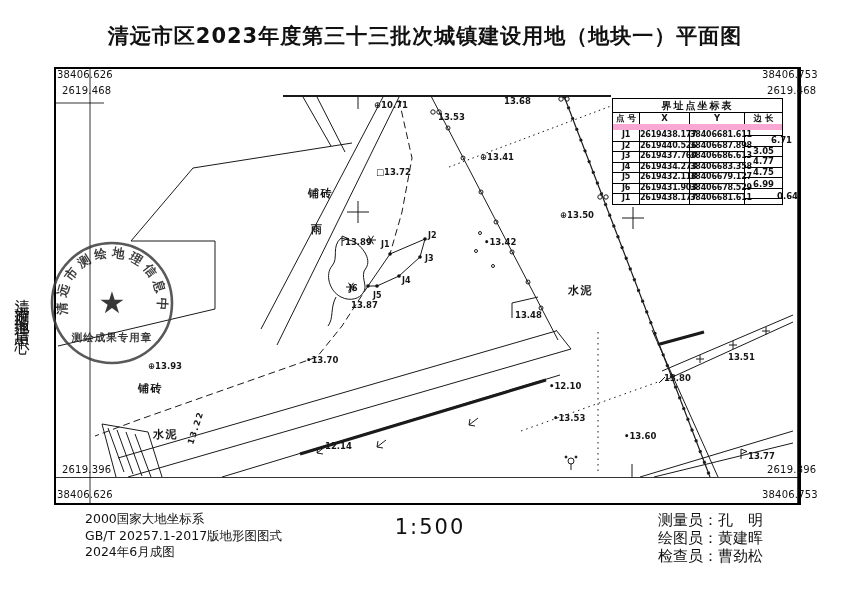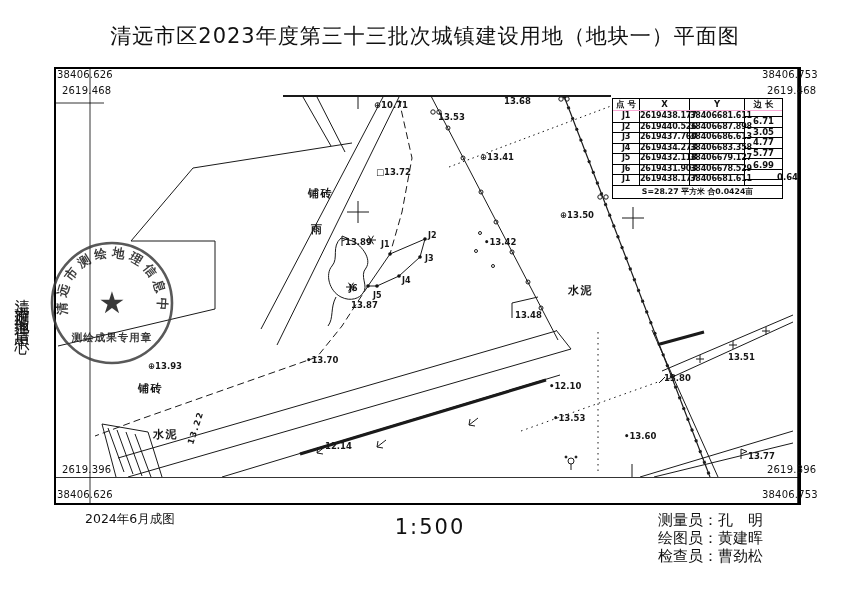--- a/index.html
+++ b/index.html
@@ -1,29 +1,29 @@
 <!DOCTYPE html>
 <html><head>
 <meta charset="utf-8">
 <style>
   html,body{margin:0;padding:0;background:#fff;}
   #page{position:relative;width:850px;height:590px;background:#fff;overflow:hidden;
         font-family:"DejaVu Sans",sans-serif;color:#111;}
   #map-svg{position:absolute;left:0;top:0;}
   #map-svg text{font-family:"DejaVu Sans",sans-serif;font-weight:600;fill:#161616;}
   #title{position:absolute;top:22px;left:0;width:100%;text-align:center;
-         font-size:21px;font-weight:400;letter-spacing:1px;}
+         font-size:21px;font-weight:700;letter-spacing:1px;}
   .corner{position:absolute;font-size:10px;font-weight:400;letter-spacing:.2px;white-space:nowrap;}
   
   #coord-table{position:absolute;left:612px;top:98px;width:169px;background:#fff;
                border:1.4px solid #000;font-weight:600;}
   .ct-title{height:13px;line-height:13px;text-align:center;font-size:10px;
             border-bottom:1px solid #000;letter-spacing:2px;font-weight:700;}
   .ct-head{display:grid;grid-template-columns:26px 50px 55px 1fr;height:11px;line-height:11px;
-           font-size:8.5px;text-align:center;border-bottom:1px solid #f9a8d4;}
+           font-size:8.5px;text-align:center;border-bottom:6px solid #f9a8d4;}
   .ct-head>div+div{border-left:1px solid #000;}
   .ct-rows{position:relative;}
   .ctr{display:grid;grid-template-columns:26px 50px 55px 1fr;height:10.5px;line-height:10.5px;
        font-size:8px;text-align:center;letter-spacing:-.2px;}
   .ctr .c{border-bottom:1px solid #000;}
   .ctr .c2,.ctr .c3,.ctr .c4{border-left:1px solid #000;}
   .ctr .c4{border-bottom:none;}
   .sl-ov{position:absolute;top:0;right:0;width:37px;height:73.5px;border-left:0;}
   .sl-sep{position:absolute;left:0;width:100%;height:0;border-top:1px solid #000;}
   .sl-val{position:absolute;left:0;width:100%;text-align:center;font-size:8.5px;
@@ -190,20 +190,21 @@
   <div class="corner" style="left:57px;top:69px">38406.626</div>
   <div class="corner" style="left:62px;top:85px">2619.468</div>
   <div class="corner" style="left:762px;top:69px">38406.753</div>
   <div class="corner" style="left:767px;top:85px">2619.468</div>
   <div class="corner" style="left:62px;top:464px">2619.396</div>
   <div class="corner" style="left:57px;top:489px">38406.626</div>
   <div class="corner" style="left:767px;top:464px">2619.396</div>
   <div class="corner" style="left:762px;top:489px">38406.753</div>
 
   <div id="coord-table">
+    <div class="ct-title">界址点坐标表</div>
     <div class="ct-head">
       <div>点 号</div>
       <div>X</div>
       <div>Y</div>
       <div>边 长</div>
     </div>
     <div class="ct-rows">
 
     <div class="ctr">
           <div class="c c1">J1</div>
@@ -248,34 +249,35 @@
           <div class="c4"></div>
         </div>
         <div class="sl-ov">
           <div class="sl-sep" style="top: 5.25px;"></div>
           <div class="sl-sep" style="top: 15.75px;"></div>
           <div class="sl-sep" style="top: 26.25px;"></div>
           <div class="sl-sep" style="top: 36.75px;"></div>
           <div class="sl-sep" style="top: 47.25px;"></div>
           <div class="sl-sep" style="top: 57.75px;"></div>
           <div class="sl-sep" style="top: 68.25px;"></div>
-          <div class="sl-val" style="top: 5.25px;">6.71</div>
+          <div class="sl-val" style="top: 5.25px; margin-left: 18px;">6.71</div>
           <div class="sl-val" style="top: 15.75px;">3.05</div>
           <div class="sl-val" style="top: 26.25px;">4.77</div>
-          <div class="sl-val" style="top: 36.75px;">5.77</div>
+          <div class="sl-val" style="top: 36.75px;">4.75</div>
           <div class="sl-val" style="top: 61px; margin-left: 24px;">0.64</div>
           <div class="sl-val" style="top: 49px;">6.99</div>
         </div>
       </div>
-    <div class="ct-foot">S=28.27 平方米 合0.0424亩</div>
   </div>
 
   <div id="side-text">清远市测绘地理信息中心</div>
 
   <div id="notes">
+      <div>2000国家大地坐标系</div>
+      <div>GB/T 20257.1-2017版地形图图式</div>
       <div>2024年6月成图</div>
     </div>
   <div id="scale">1:500</div>
   <div id="staff">
       <div>测量员：孔　明</div>
       <div>绘图员：黄建晖</div>
       <div>检查员：曹劲松</div>
     </div>
 
 </div>

